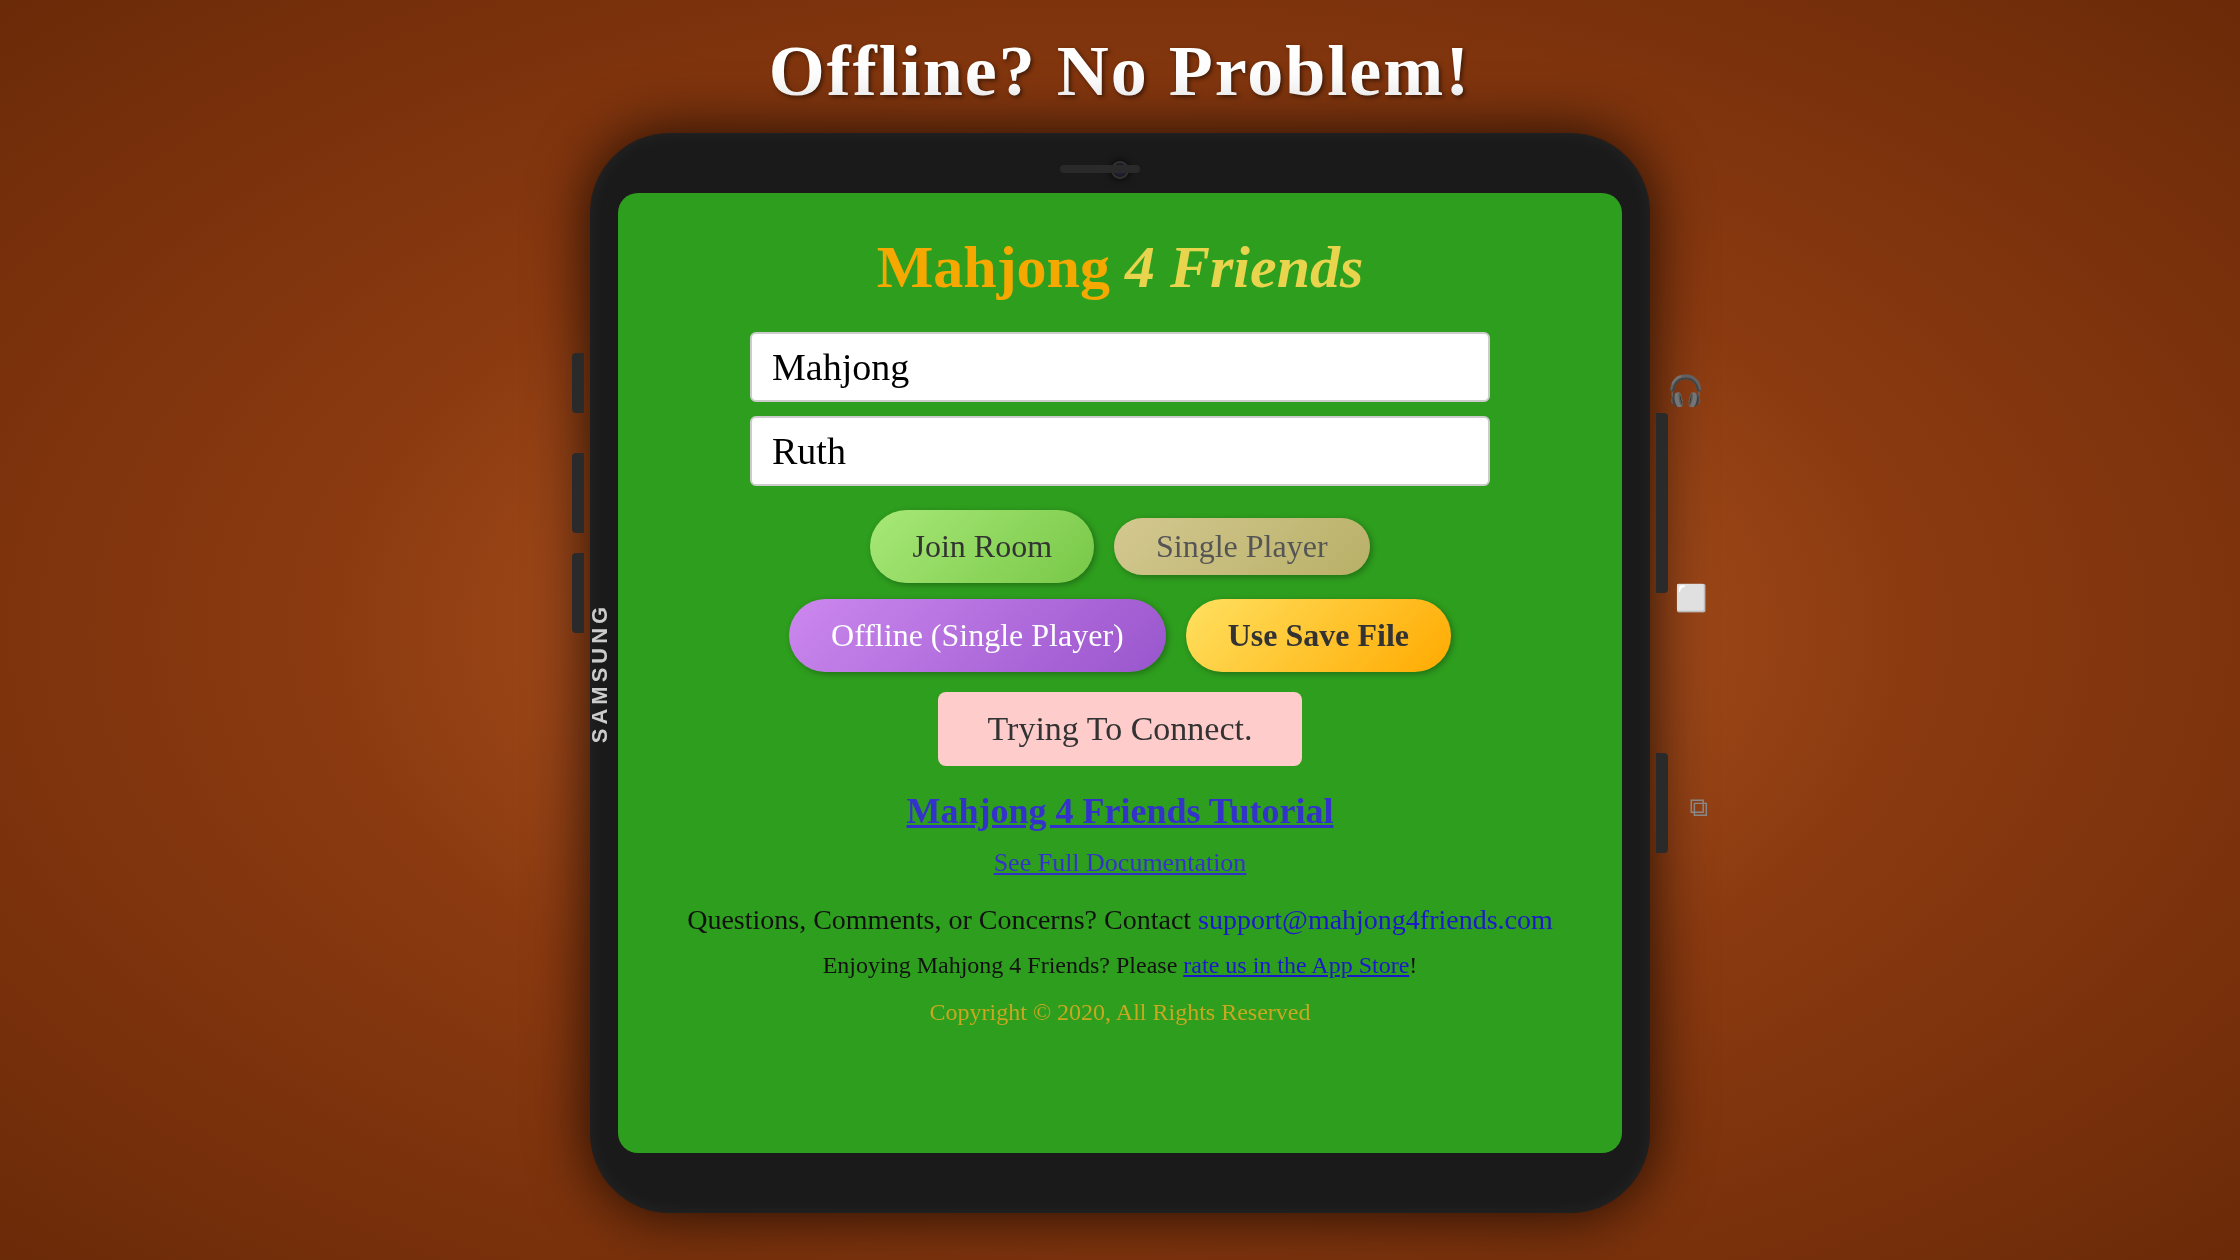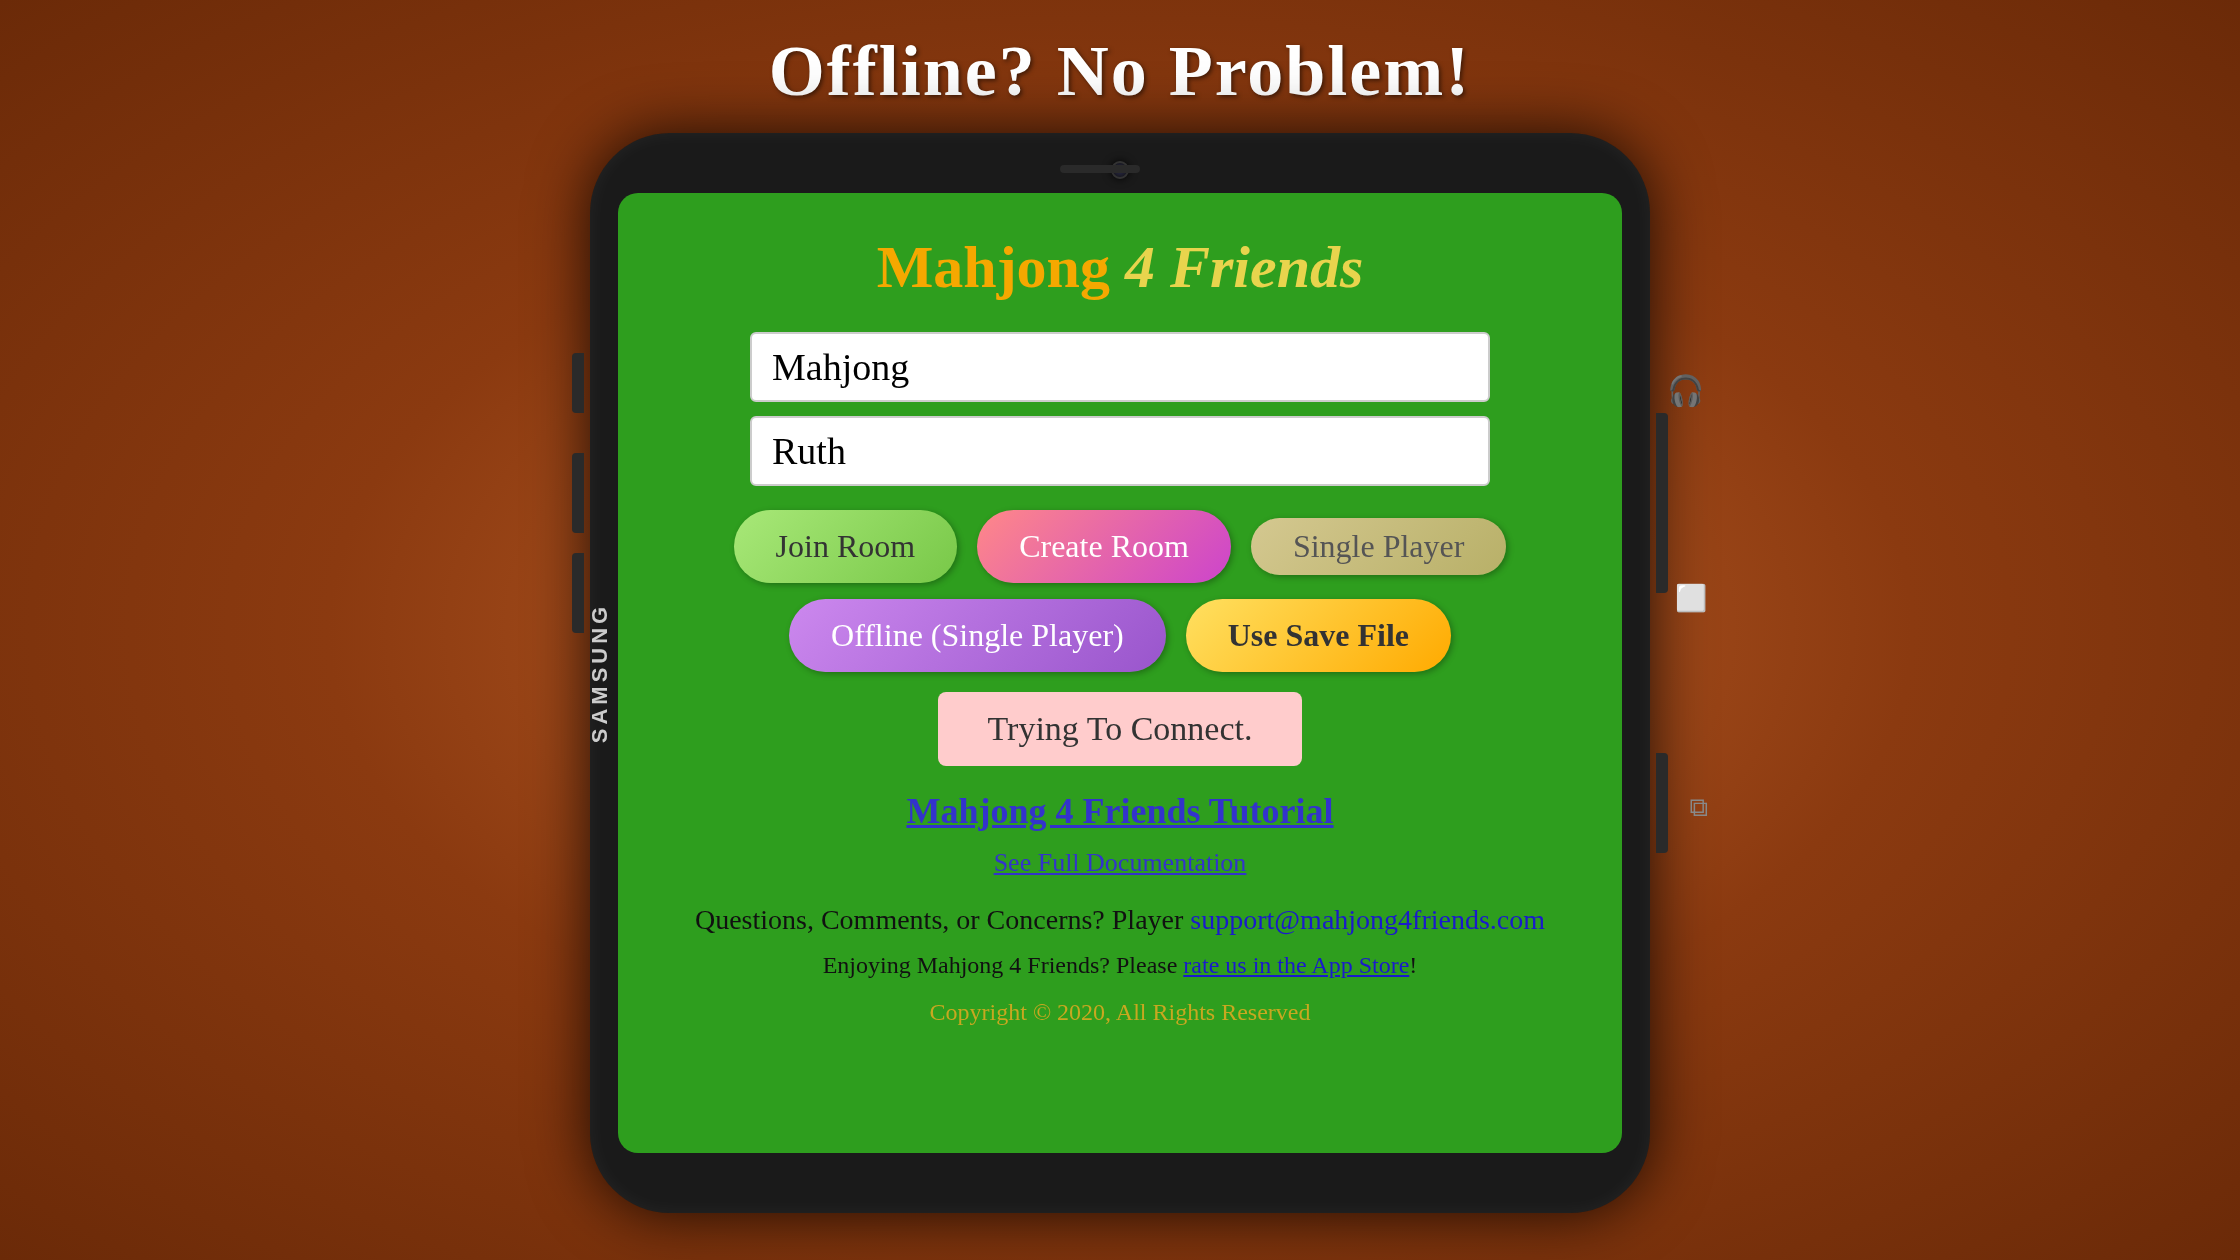--- a/index.html
+++ b/index.html
@@ -359,37 +359,36 @@
     <div class="app-title">
       <span class="mahjong-text">Mahjong </span><span class="friends-text">4 Friends</span>
     </div>
 
     <input class="input-field" type="text" value="Mahjong" style="">
 
     <input class="input-field" type="text" value="Ruth" style="">
 
     <div class="buttons-row1">
       <button class="btn-join">Join Room</button>
-      <button class="btn-create">Create Room</button>
       <button class="btn-single">Single Player</button>
     </div>
 
     <div class="buttons-row2">
       <button class="btn-offline">Offline (Single Player)</button>
       <button class="btn-savefile">Use Save File</button>
     </div>
 
     <div class="status-box">Trying To Connect.</div>
 
     <div class="tutorial-link">Mahjong 4 Friends Tutorial</div>
 
     <div class="docs-link">See Full Documentation</div>
 
     <div class="contact-text">
-      <span>Questions, Comments, or Concerns? Player </span><a class="contact-link">support@mahjong4friends.com</a>
+      <span>Questions, Comments, or Concerns? Contact </span><a class="contact-link">support@mahjong4friends.com</a>
     </div>
 
     <div class="rate-text">
       <span>Enjoying Mahjong 4 Friends? Please </span><a class="rate-link">rate us in the App Store</a><span>!</span>
     </div>
 
     <div class="copyright">Copyright © 2020, All Rights Reserved</div>
 
   </div>
 </div>

